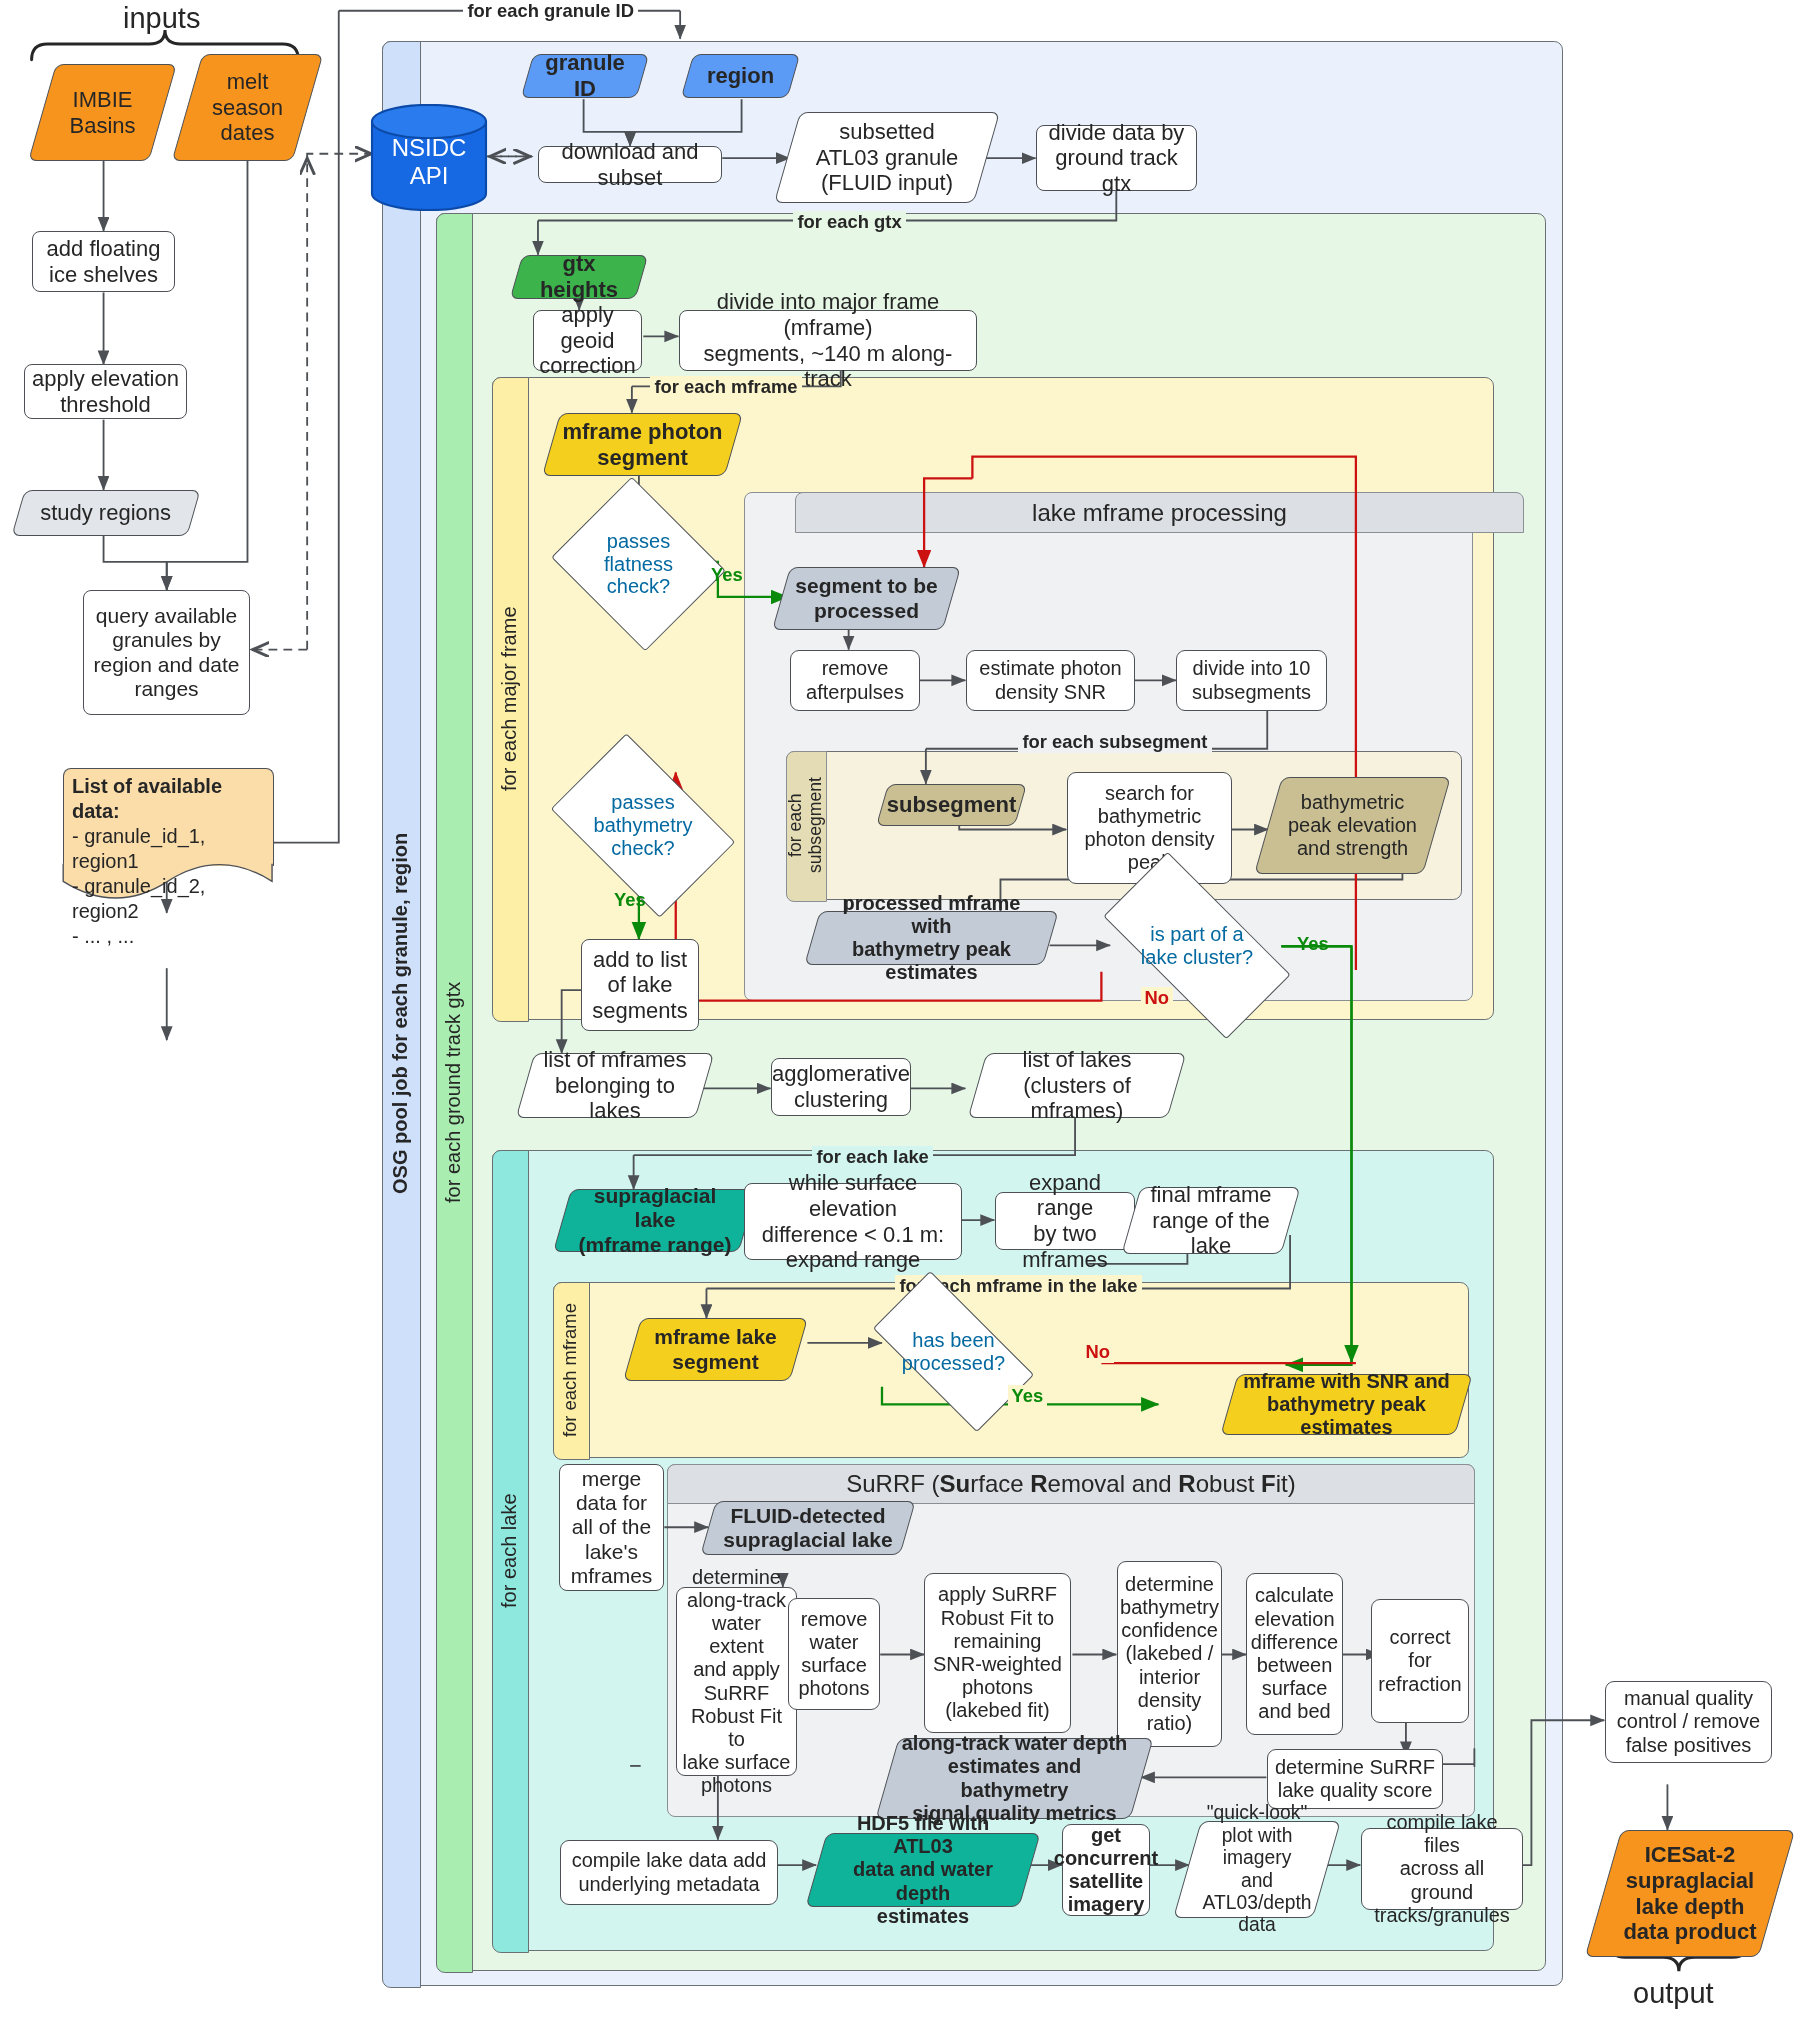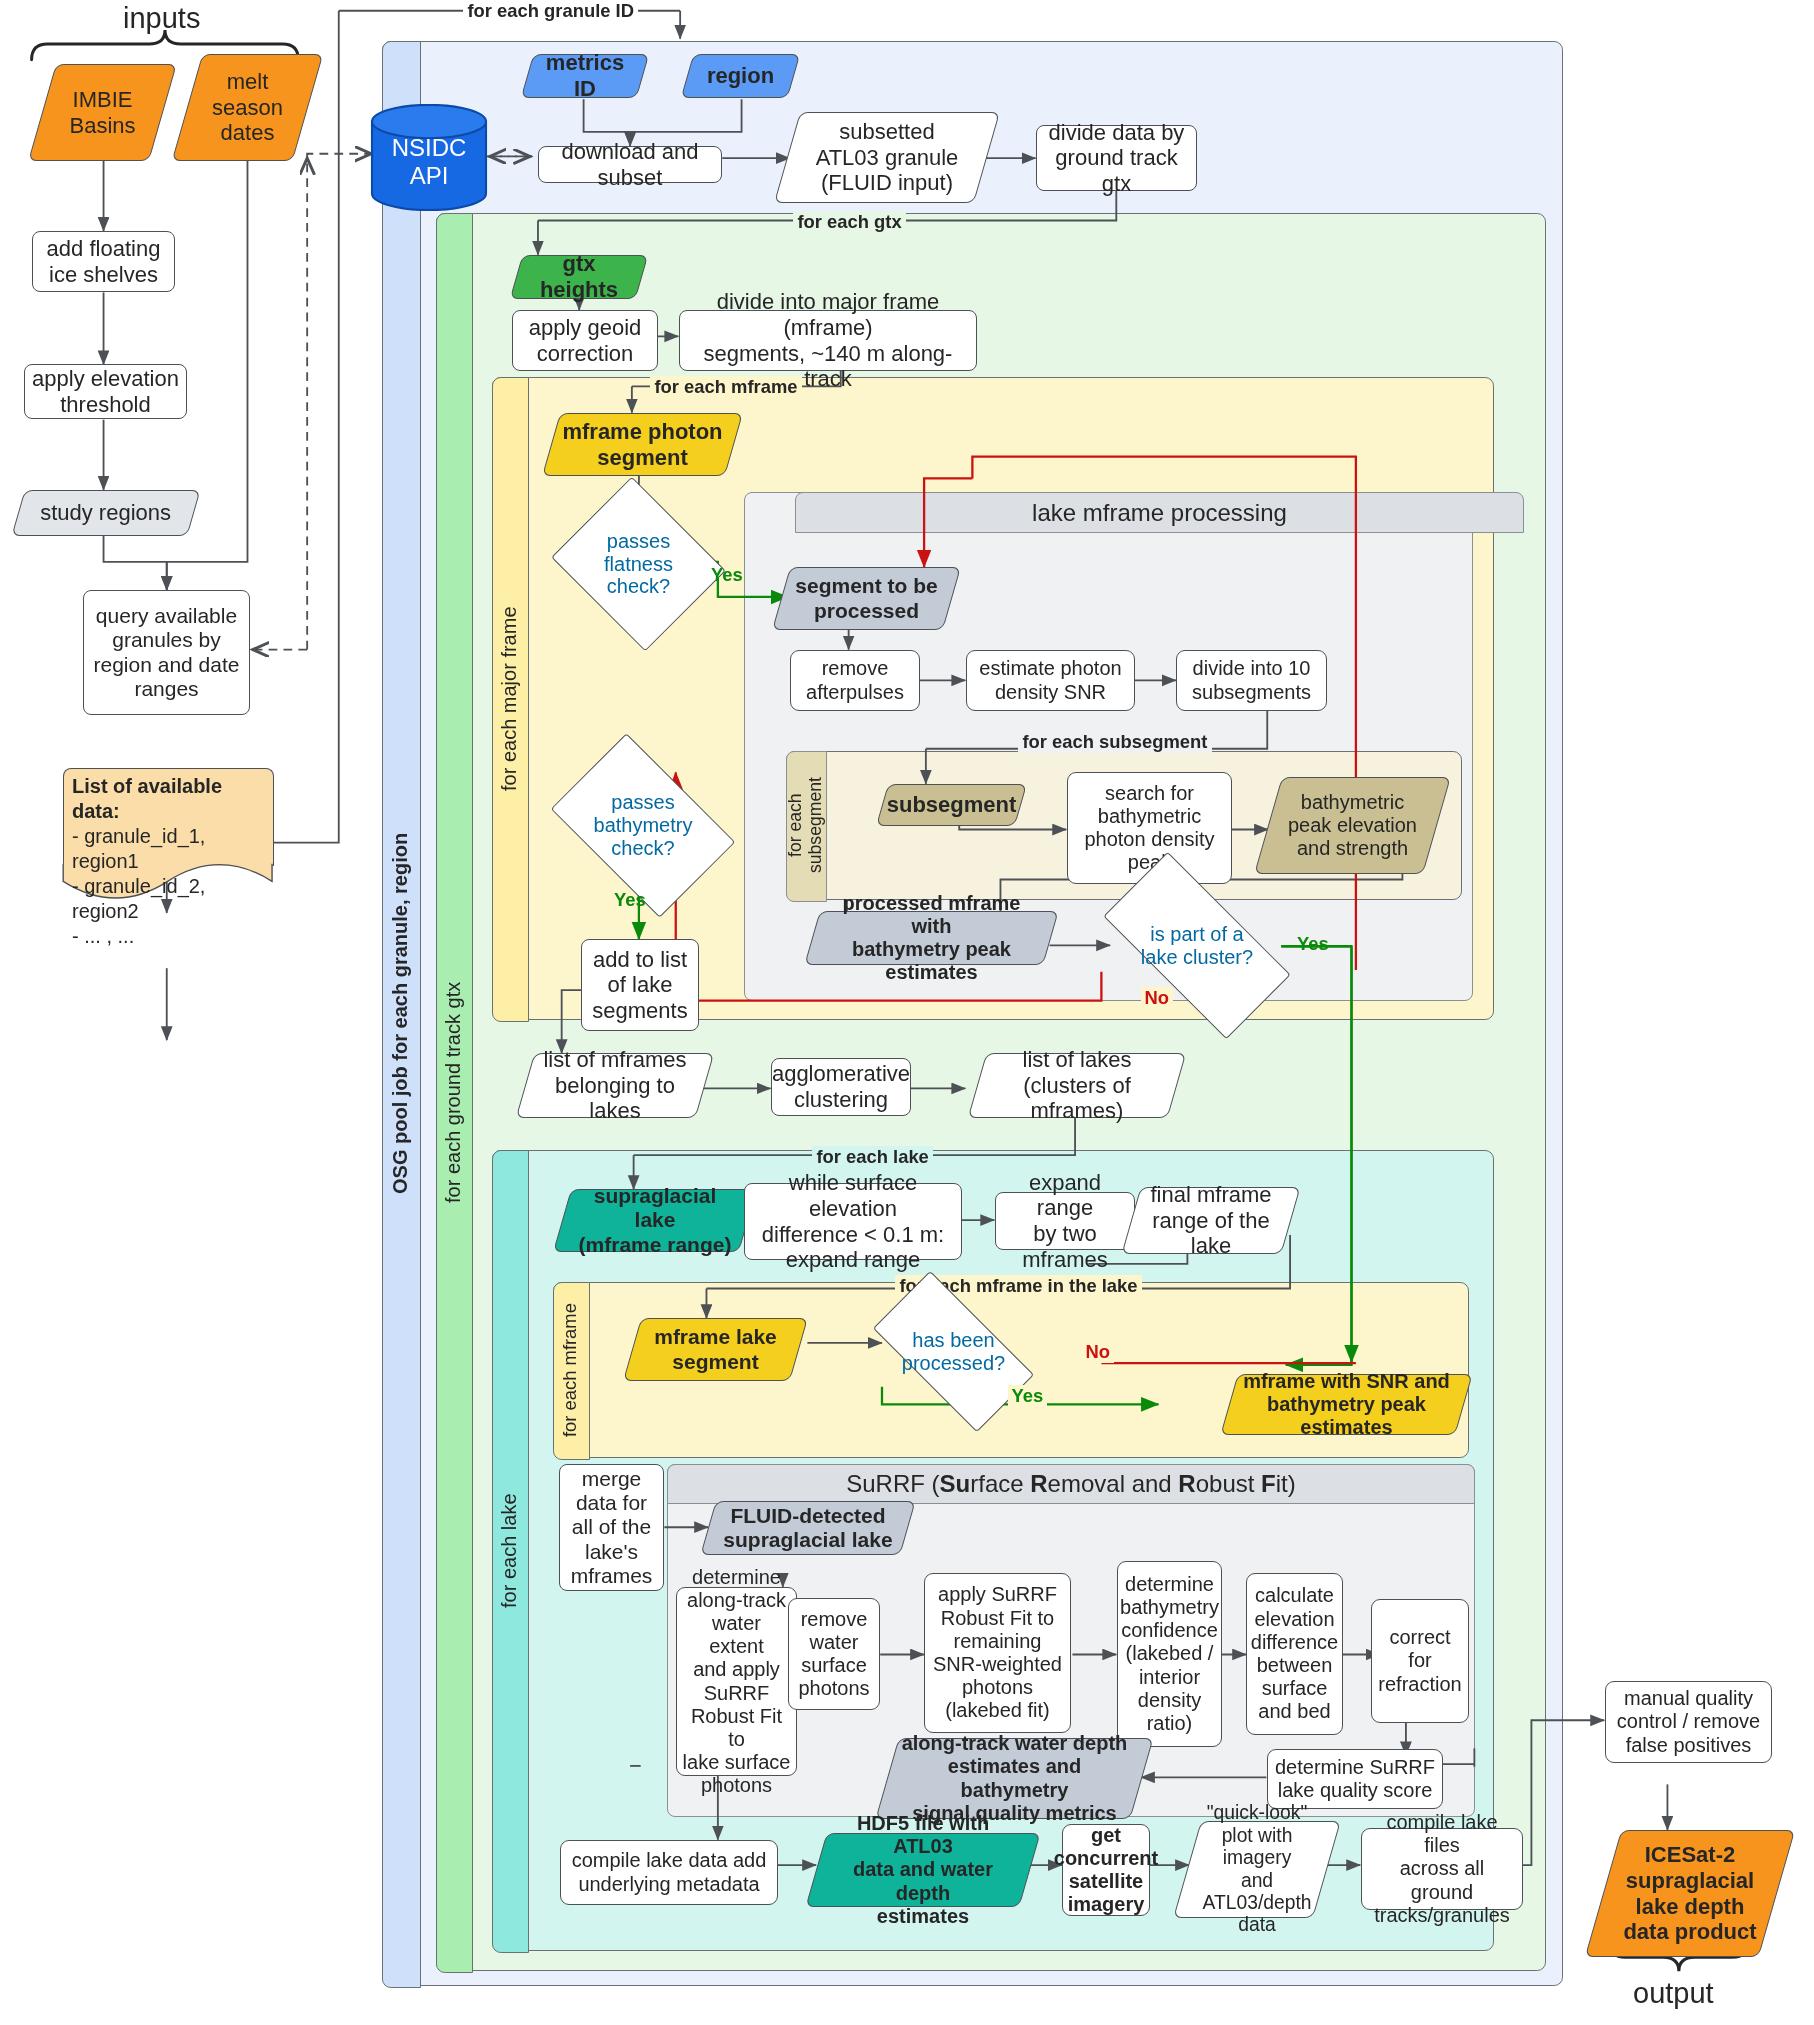--- a/index.html
+++ b/index.html
@@ -299,42 +299,42 @@
       <path d="M2,20 L2,102 a65,19 0 0 0 130,0 L132,20 Z" fill="#1668e3" stroke="#0b4aa8" stroke-width="2.4"></path>
       <ellipse cx="67" cy="20" rx="65" ry="19" fill="#2a7bee" stroke="#0b4aa8" stroke-width="2.4"></ellipse>
     </svg>
     <div style="position:absolute;left:0;top:30px;width:118px;text-align:center;color:#fff;
                 font-size:24px;font-weight:normal;line-height:1.18;white-space:pre-line;">NSIDC
 API</div>
   </div>
 
   <div class="para z2 b" style="left:527px;top:54px;width:116px;height:44px;">
     <div class="skewbg" style="background:#5b9bf5;"></div>
-    <div class="txt">metrics ID</div>
+    <div class="txt">granule ID</div>
   </div>
   <div class="para z2 b" style="left:687px;top:54px;width:107px;height:44px;">
     <div class="skewbg" style="background:#5b9bf5;"></div>
     <div class="txt">region</div>
   </div>
   <div class="node z2" style="left:538px;top:146px;width:184px;height:37px;">download and subset</div>
   <div class="para z2" style="left:787px;top:112px;width:200px;height:91px;">
     <div class="skewbg" style="background:#ffffff;"></div>
     <div class="txt" style="white-space:pre-line;">subsetted
 ATL03 granule
 (FLUID input)</div>
   </div>
   <div class="node z2" style="left:1036px;top:125px;width:161px;height:66px;white-space:pre-line;">divide data by
 ground track gtx</div>
   <div class="elabel z2" style="left:463px;top:0px;">for each granule ID</div>
 
   <div class="para z2 b" style="left:516px;top:255px;width:126px;height:44px;">
     <div class="skewbg" style="background:#3cb44b;"></div>
     <div class="txt">gtx heights</div>
   </div>
-  <div class="node z2" style="left:512px;top:310px;width:146px;height:61px;white-space:pre-line;">apply geoid
+  <div class="node z2" style="left:533px;top:310px;width:109px;height:61px;white-space:pre-line;">apply geoid
 correction</div>
   <div class="node z2" style="left:679px;top:310px;width:298px;height:61px;white-space:pre-line;">divide into major frame (mframe)
 segments, ~140 m along-track</div>
   <div class="elabel ongreen z2" style="left:793px;top:211px;">for each gtx</div>
 
   <div class="para z2 b" style="left:551px;top:413px;width:183px;height:63px;">
     <div class="skewbg" style="background:#f5cf1e;"></div>
     <div class="txt" style="white-space:pre-line;">mframe photon
 segment</div>
   </div>

